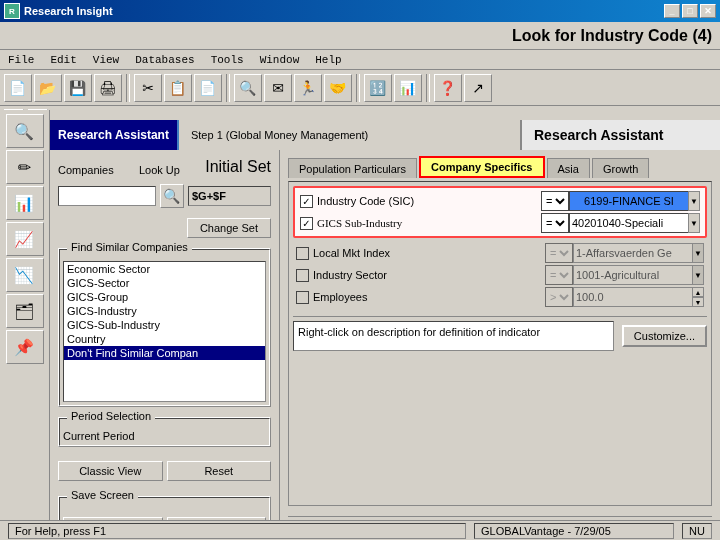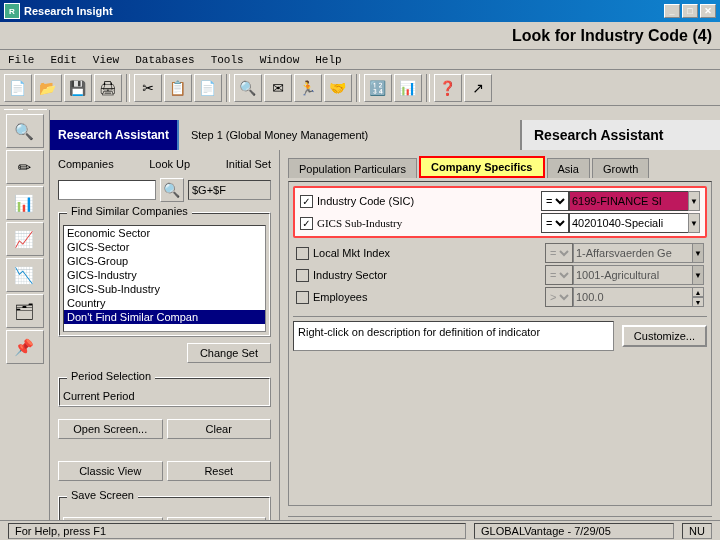--- a/index.html
+++ b/index.html
@@ -452,59 +452,55 @@
     <div class="ra-title-right">Research Assistant</div>
   </div>
 
   <div class="content-row">
 
     <div class="left-panel">
 
       <div style="display:flex; justify-content:space-between; align-items:flex-end; margin-bottom:2px;">
         <span style="font-size:11px;">Companies</span>
         <span style="font-size:11px;">Look Up</span>
-        <span style="font-size:11px;">Initial Set</span>
+        <span style="font-size:16px;">Initial Set</span>
       </div>
 
       <div style="display:flex; align-items:center; gap:4px; margin-bottom:4px;">
         <input class="win-input" style="flex: 1.2 1 0%;" value="">
         <div class="look-up-icon">🔍</div>
-        <input class="win-input" style="flex: 1 1 0%; background: rgb(212, 208, 200); font-weight: normal;" value="$G+$F">
+        <input class="win-input" style="flex: 1 1 0%; background: rgb(212, 208, 200); font-weight: bold;" value="$G+$F">
+      </div>
+
+      <div style="display:flex; justify-content:flex-end; margin-bottom:4px;">
+        <button class="win-btn">Change Set</button>
       </div>
 
       <div style="border:1px solid #888; border-top-color:#fff; border-left-color:#fff; position:relative; padding:12px 4px 4px 4px; flex:1; display:flex; flex-direction:column;">
         <div style="border:1px solid #444; border-bottom-color:#fff; border-right-color:#fff; position:absolute; inset:0; pointer-events:none;"></div>
         <div style="position:absolute; top:-8px; left:8px; background:#d4d0c8; padding:0 4px; font-size:11px;">Find Similar Companies</div>
 
         <div class="listbox" style="flex:1;">
           <div class="listbox-item">Economic Sector</div>
           <div class="listbox-item">GICS-Sector</div>
           <div class="listbox-item">GICS-Group</div>
           <div class="listbox-item">GICS-Industry</div>
           <div class="listbox-item">GICS-Sub-Industry</div>
           <div class="listbox-item">Country</div>
           <div class="listbox-item selected">Don't Find Similar Compan</div>
         </div>
       </div>
 
-      <div style="display:flex; justify-content:flex-end; margin-bottom:4px;">
-        <button class="win-btn">Change Set</button>
-      </div>
-
       <div style="border:1px solid #888; border-top-color:#fff; border-left-color:#fff; position:relative; padding:12px 4px 4px 4px; margin-top:4px;">
         <div style="border:1px solid #444; border-bottom-color:#fff; border-right-color:#fff; position:absolute; inset:0; pointer-events:none;"></div>
         <div style="position:absolute; top:-8px; left:8px; background:#d4d0c8; padding:0 4px; font-size:11px;">Period Selection</div>
         <span style="font-size:11px;">Current Period</span>
       </div>
 
-      <div style="display:flex; gap:4px; margin-top:6px;">
-        <button class="win-btn" style="flex:1;">Open Screen...</button>
-        <button class="win-btn" style="flex:1;">Clear</button>
-      </div>
-      <div style="display:flex; gap:4px; margin-top:16px;">
+      <div style="display:flex; gap:4px; margin-top:8px;">
         <button class="win-btn" style="flex:1;">Classic View</button>
         <button class="win-btn" style="flex:1;">Reset</button>
       </div>
 
       <div style="border:1px solid #888; border-top-color:#fff; border-left-color:#fff; position:relative; padding:20px 4px 4px 4px; margin-top:9px;">
         <div style="border:1px solid #444; border-bottom-color:#fff; border-right-color:#fff; position:absolute; inset:0; pointer-events:none;"></div>
         <div style="position:absolute; top:-8px; left:8px; background:#d4d0c8; padding:0 4px; font-size:11px;">Save Screen</div>
         <div style="display:flex; gap:4px;">
           <button class="win-btn" style="flex:1;">Save</button>
           <button class="win-btn" style="flex:1;">Save As</button>
@@ -526,21 +522,21 @@
 
         <div class="highlight-box" style="margin-bottom:4px;">
 
           <div class="cb-row">
             <div class="cb-box">✓</div>
             <span class="cb-label" style="flex:1;">Industry Code (SIC)</span>
             <div style="display:flex; align-items:center;">
               <select class="cond-select">
                 <option>=</option><option>&lt;</option><option>&gt;</option>
               </select>
-              <input class="cond-value" style="width: 120px; background: #be185d; border: 1px solid rgb(68, 68, 68); height: 20px; font-size: 11px; padding: 0px 2px;" value="6199-FINANCE SI">
+              <input class="cond-value" style="width: 120px; background: #3b82f6; border: 1px solid rgb(68, 68, 68); height: 20px; font-size: 11px; padding: 0px 2px; text-align: center;" value="6199-FINANCE SI">
               <div class="dropdown-arrow">▼</div>
             </div>
           </div>
 
           <div class="cb-row">
             <div class="cb-box">✓</div>
             <span class="cb-label" style="flex:1;font-family:Liberation Serif, serif;">GICS Sub-Industry</span>
             <div style="display:flex; align-items:center;">
               <select class="cond-select">
                 <option>=</option><option>&lt;</option><option>&gt;</option>

